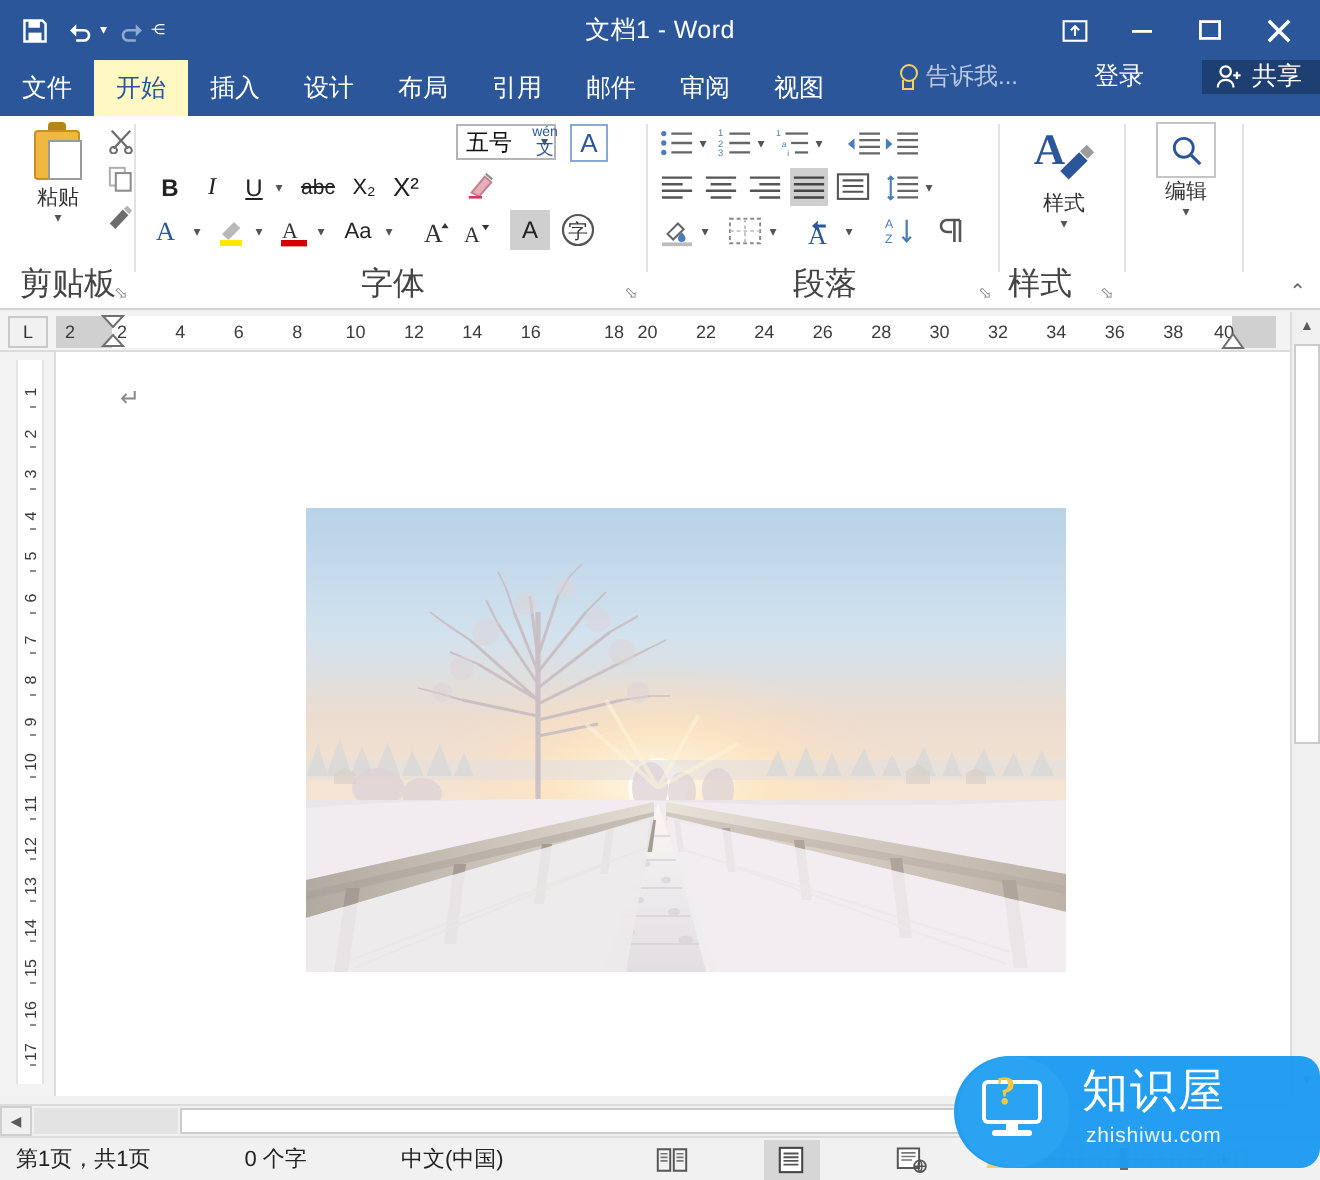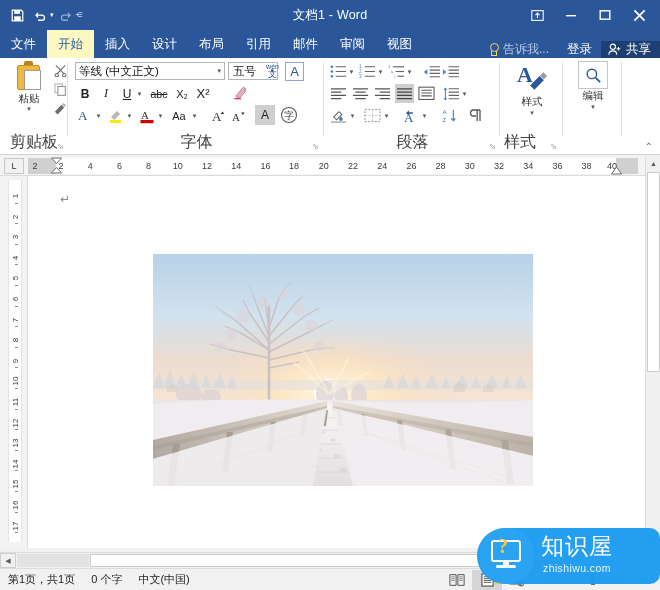--- a/index.html
+++ b/index.html
@@ -37,21 +37,21 @@
   
   .tabstrip {
     position:absolute; left:0; top:30px; width:660px; height:28px;
     background:#2b579a; display:flex; align-items:stretch;
   }
   .tab {
     padding:0 11px; display:flex; align-items:center; justify-content:center;
     font-size:12.5px; color:#ffffff; height:28px;
   }
   .tab.active { background:#fef9c3; color:#2b579a; }
-  .tab-right { margin-left:auto; display:flex; align-items:flex-end; }
+  .tab-right { margin-left:auto; display:flex; align-items:flex-start;gap:20px; }
   .tellme {
     display:flex; align-items:center; gap:4px; padding:0 9px;
     font-size:12px; color:#b9c9e2;
   }
   .bulb { width:11px; height:13px; position:relative; }
   .bulb:before {
     content:""; position:absolute; left:2px; top:0; width:7px; height:7px;
     border:1.3px solid #f4d35e; border-radius:50%;
   }
   .bulb:after {
@@ -231,21 +231,21 @@
   .hsb-thumb {
     position:absolute; left:90px; top:1px; width:440px; height:13px;
     background:#ffffff; border:1px solid #cccccc;
   }
   .hsb-track-left { position:absolute; left:17px; top:1px; width:72px; height:13px; background:#e3e3e3; }
 
   
   .statusbar {
     position:absolute; left:0; bottom:0; width:660px; height:22px;
     background:#f1f1f1; border-top:1px solid #dcdcdc;
-    display:flex; align-items:center; font-size:11px; color:#222;
+    display:flex; align-items:center; font-size:11px; color:#222;gap:31px;
   }
   .st-item { padding:0 8px; white-space:nowrap; }
   .st-spacer { flex:1; }
   .viewbtn {
     width:30px; height:20px; display:flex; align-items:center; justify-content:center;
     color:#3b3b3b;
   }
   .viewbtn.active { background:#d6d6d6; }
   .zoomwrap { display:flex; align-items:center; gap:5px; padding:0 6px; }
   .zoom-minus, .zoom-plus { font-size:11px; color:#444; width:10px; text-align:center; }
@@ -422,24 +422,20 @@
               <path d="M9.5 2.5 12.5 5.5l1.5-2-2.5-2.5z" fill="#b4b4b4"></path>
             </svg>
         </div>
       </div>
       <div class="grp-label">剪贴板</div>
       <div class="dlg-launcher" style="right:3px;">⬂</div>
       <div class="grp-sep" style="right:0;"></div>
     </div>
 
     <div class="grp" id="grp-font">
-      <div class="font-name-box">
-        <span>等线 (中文正文)</span>
-        <span class="combo-caret">▾</span>
-      </div>
       <div class="font-size-box">
         <span>五号</span>
         <span class="combo-caret">▾</span>
       </div>
       <div class="pinyin">
         <span class="top">wén</span>
         <span class="bot">文</span>
       </div>
       <div class="textfx-A">A</div>
 
@@ -698,21 +694,21 @@
           </svg>
       </span>
     <span class="hr-num" style="left: 33px;">2</span>
         <span class="hr-num" style="left: 62.2px;">4</span>
         <span class="hr-num" style="left: 91.4px;">6</span>
         <span class="hr-num" style="left: 120.6px;">8</span>
         <span class="hr-num" style="left: 149.8px;">10</span>
         <span class="hr-num" style="left: 179px;">12</span>
         <span class="hr-num" style="left: 208.2px;">14</span>
         <span class="hr-num" style="left: 237.4px;">16</span>
-        <span class="hr-num" style="left: 266px;">18</span>
+        <span class="hr-num" style="left: 279px;">18</span>
         <span class="hr-num" style="left: 295.8px;">20</span>
         <span class="hr-num" style="left: 325px;">22</span>
         <span class="hr-num" style="left: 354.2px;">24</span>
         <span class="hr-num" style="left: 383.4px;">26</span>
         <span class="hr-num" style="left: 412.6px;">28</span>
         <span class="hr-num" style="left: 441.8px;">30</span>
         <span class="hr-num" style="left: 471px;">32</span>
         <span class="hr-num" style="left: 500.2px;">34</span>
         <span class="hr-num" style="left: 529.4px;">36</span>
         <span class="hr-num" style="left: 558.6px;">38</span>

